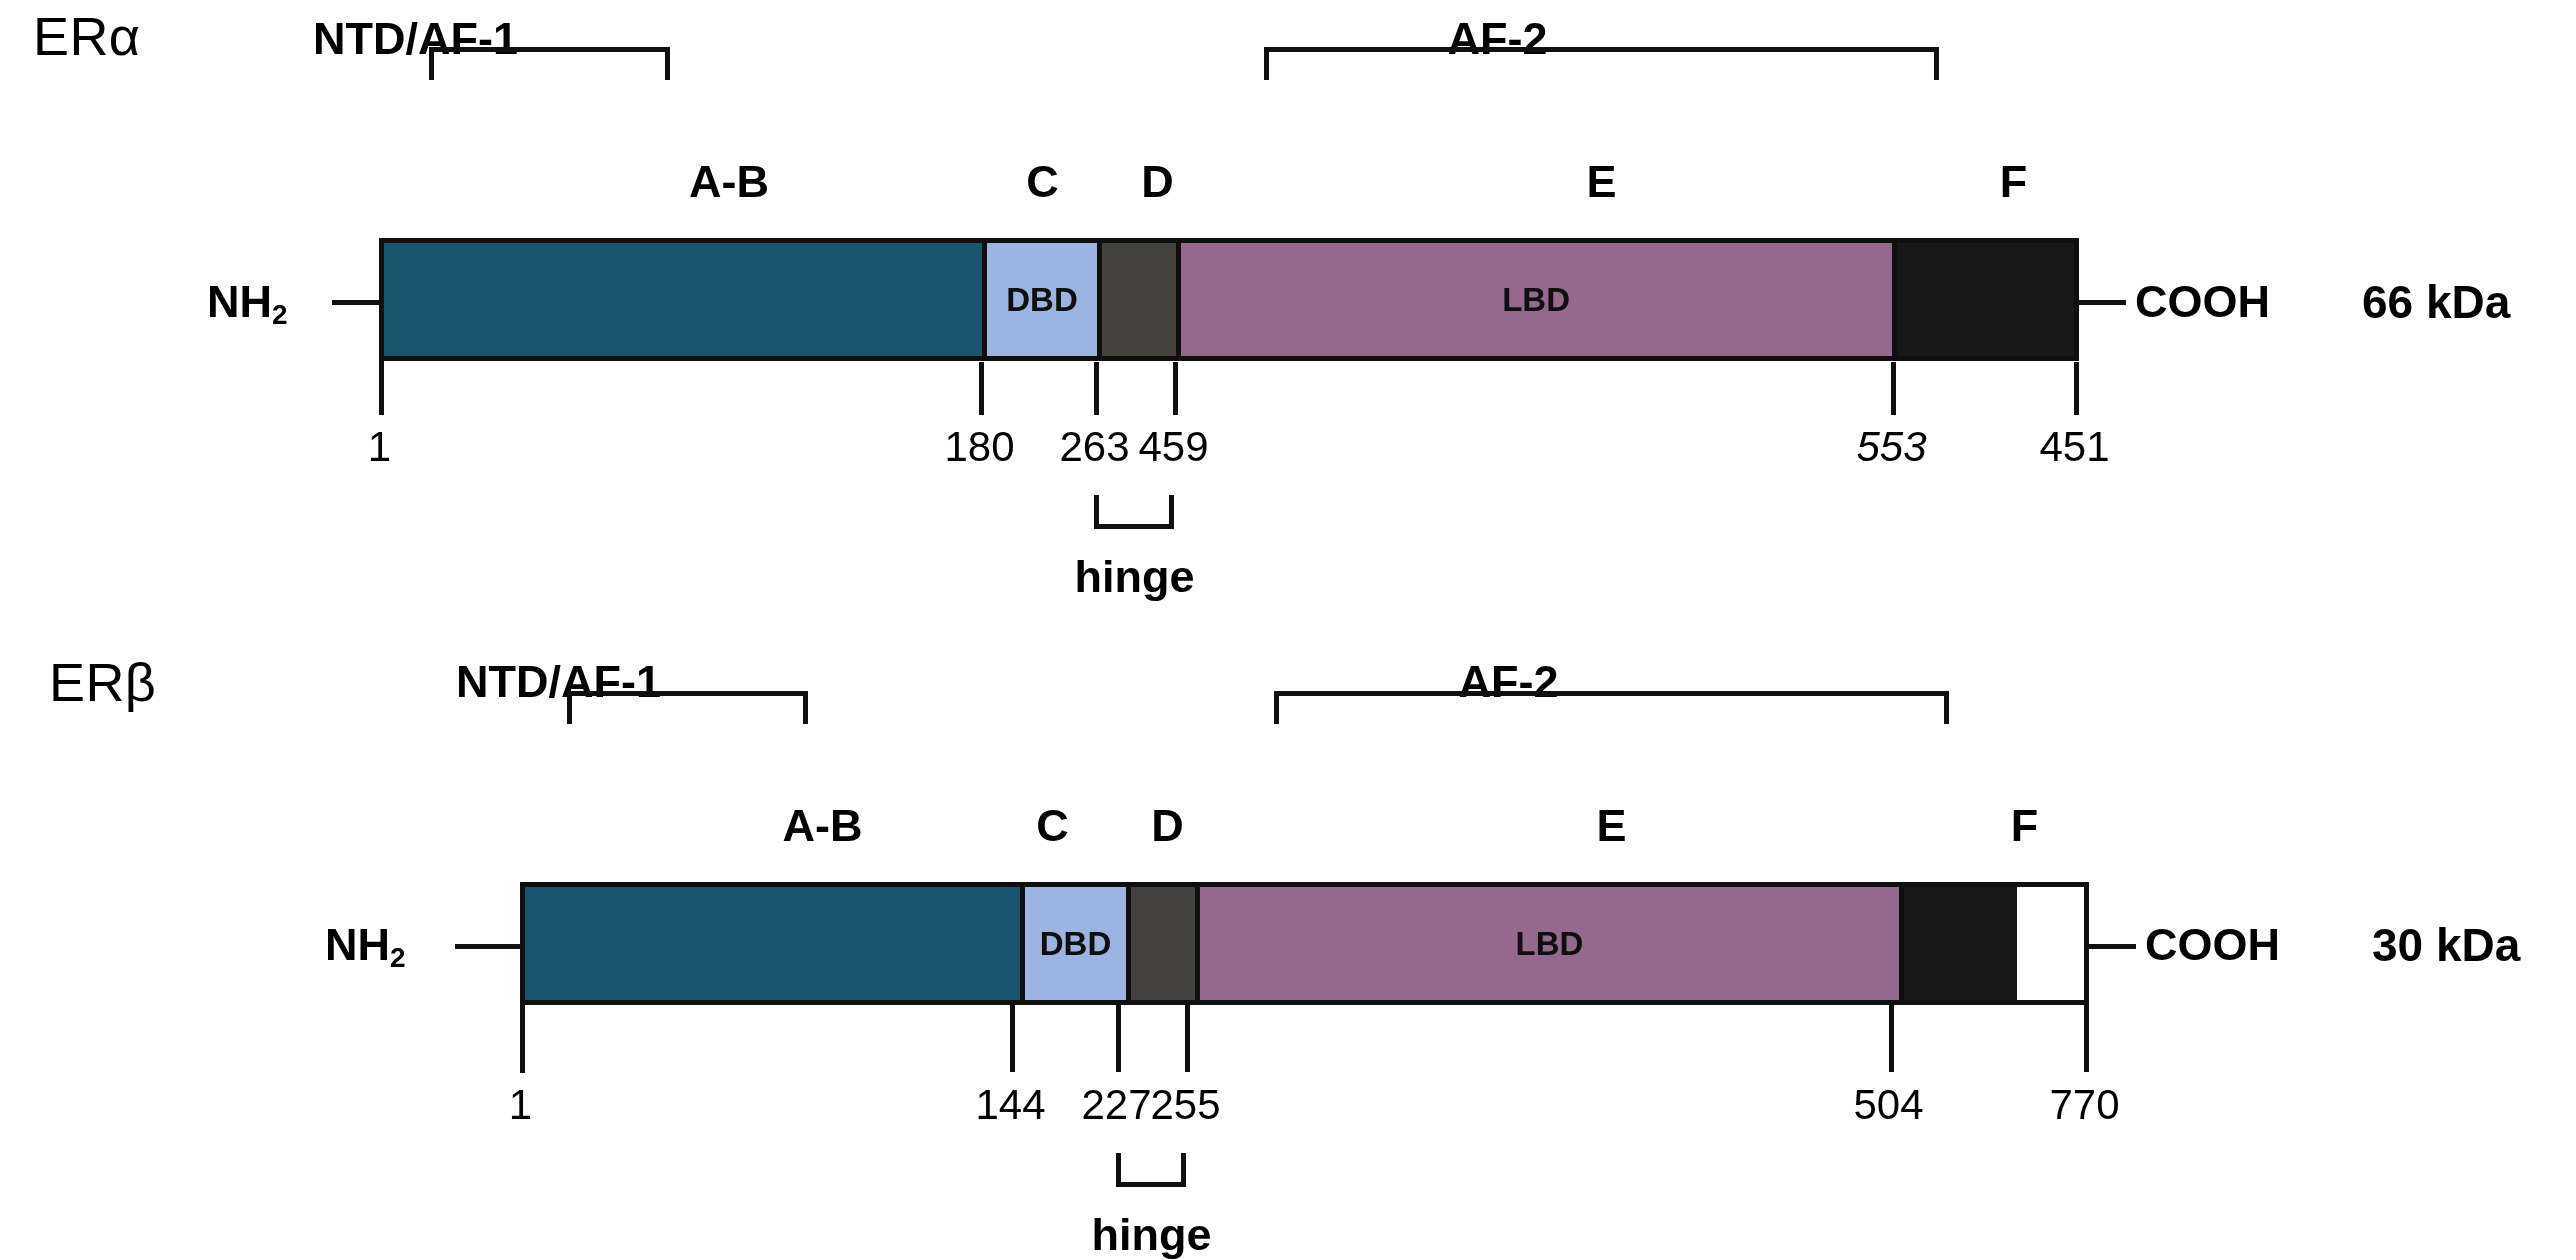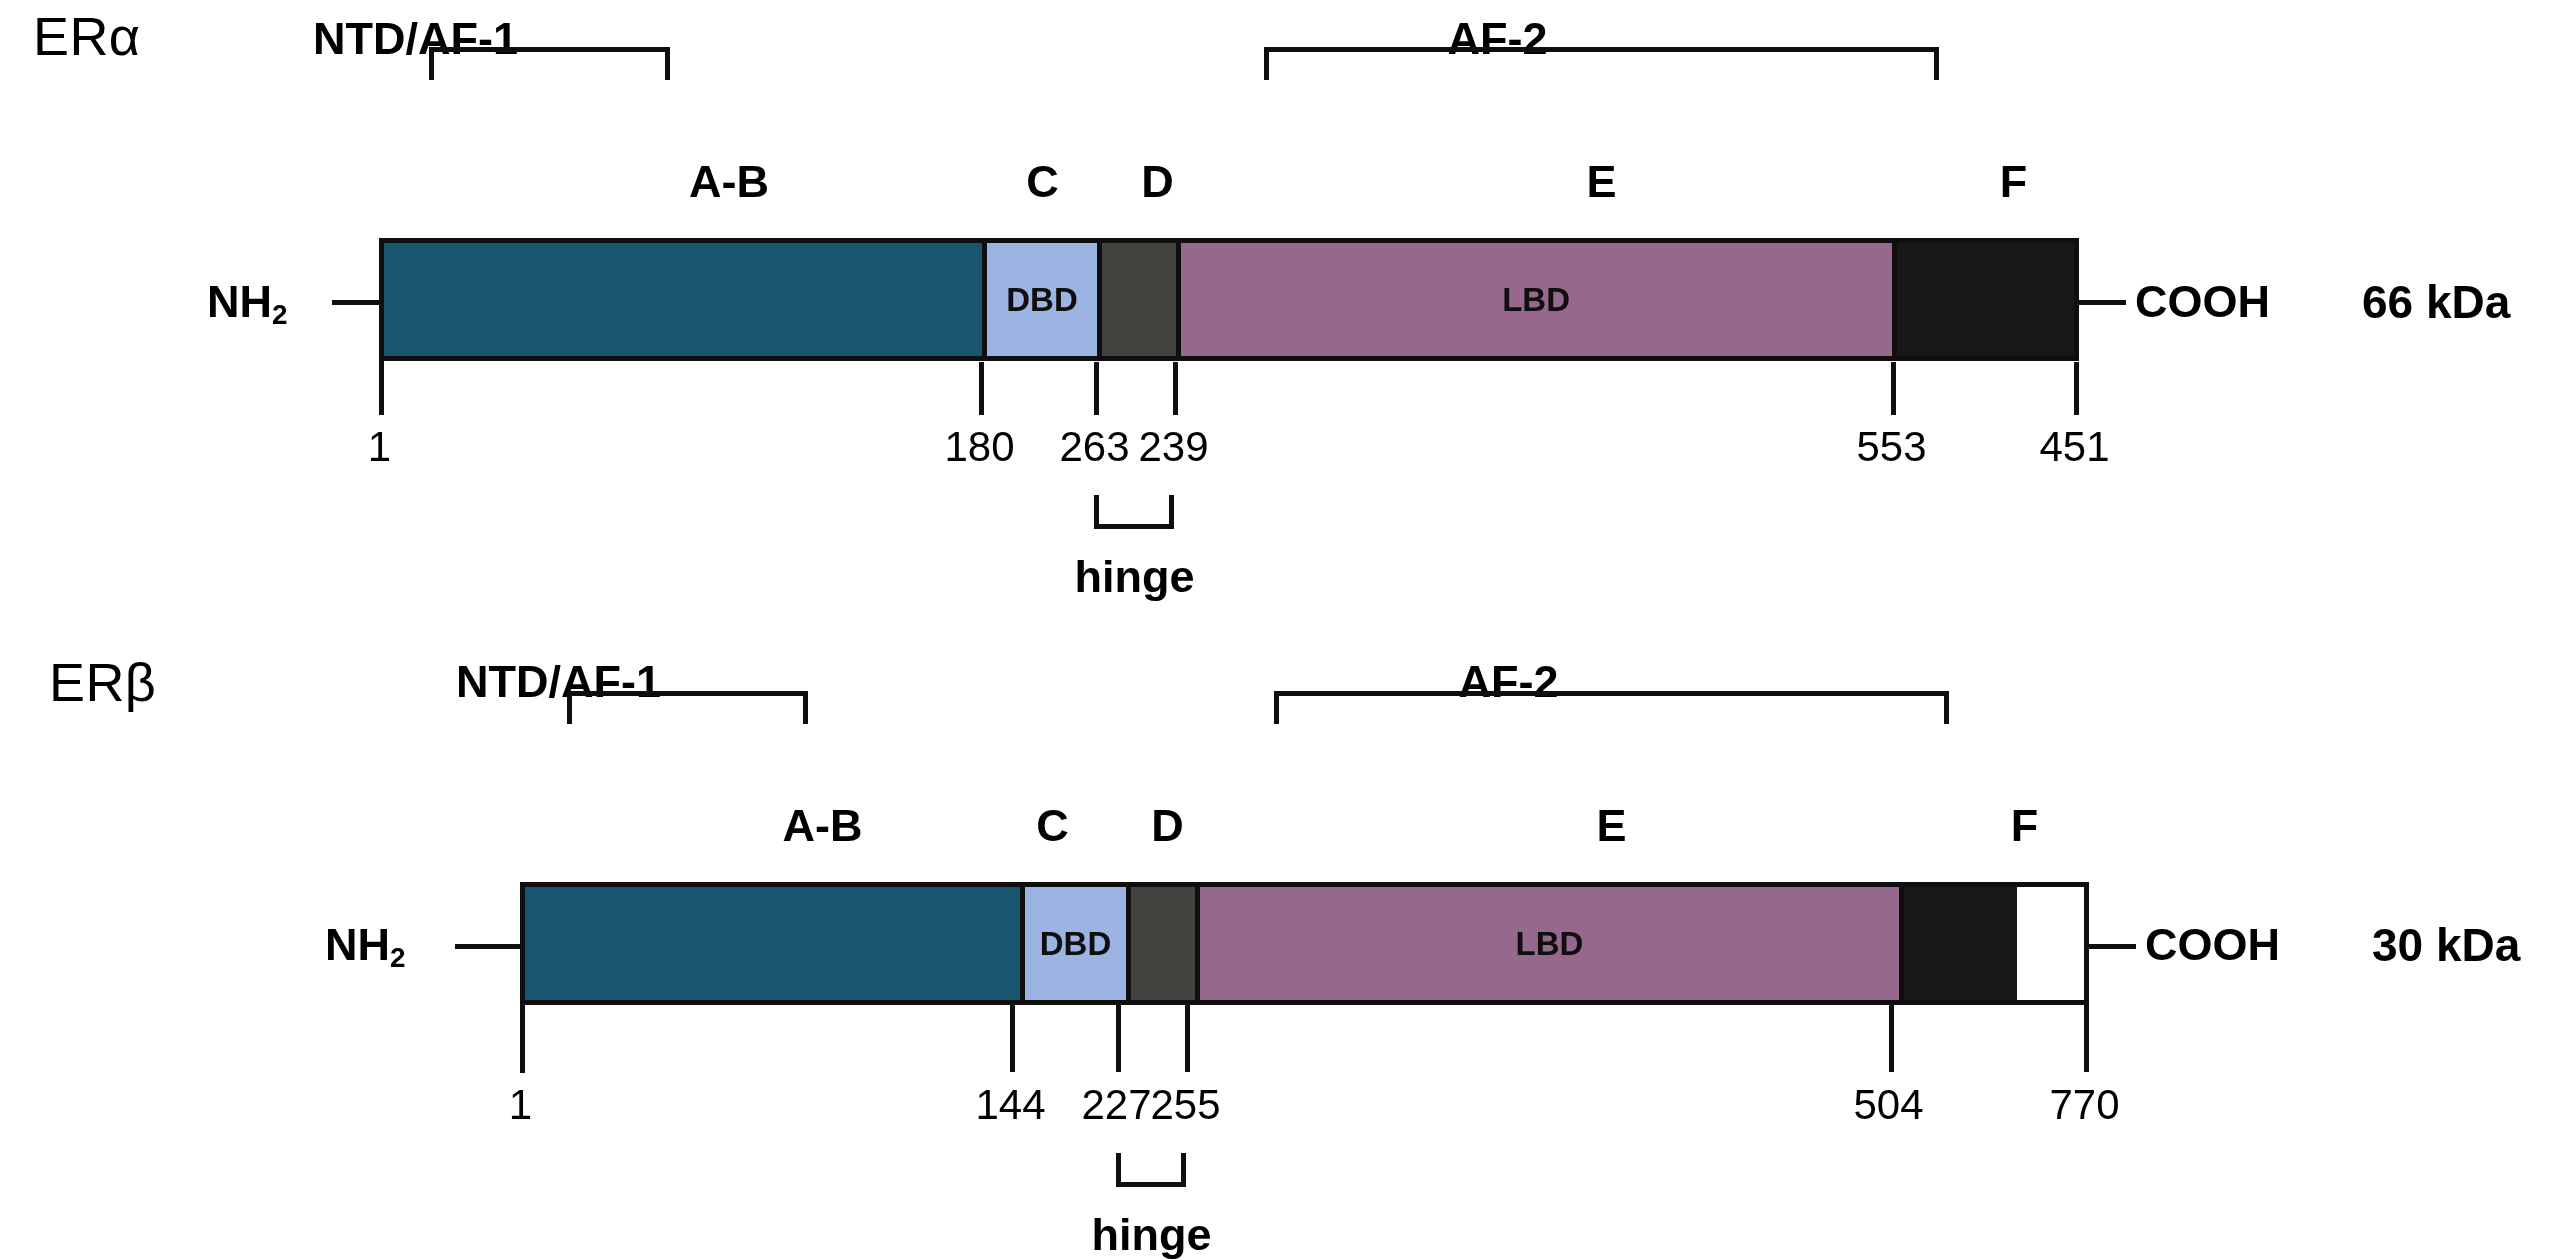--- a/index.html
+++ b/index.html
@@ -208,22 +208,22 @@
     <div class="tick" style="left:379px; top:238px; height:177px;"></div>
     <div class="tick" style="left:979px; top:362px; height:53px;"></div>
     <div class="tick" style="left:1094px; top:362px; height:53px;"></div>
     <div class="tick" style="left:1173px; top:362px; height:53px;"></div>
     <div class="tick" style="left:1891px; top:362px; height:53px;"></div>
     <div class="tick" style="left:2074px; top:362px; height:53px;"></div>
 
     <div class="resnum" style="left:329px; top:426px; width:101px;">1</div>
     <div class="resnum" style="left:922px; top:426px; width:115px;">180</div>
     <div class="resnum" style="left:1037px; top:426px; width:115px;">263</div>
-    <div class="resnum" style="left:1116px; top:426px; width:115px;">239</div>
-    <div class="resnum" style="left:1834px; top:426px; width:115px;">553</div>
+    <div class="resnum" style="left:1116px; top:426px; width:115px;">459</div>
+    <div class="resnum" style="left:1834px; top:426px; width:115px;font-style:italic;">553</div>
     <div class="resnum" style="left:2017px; top:426px; width:115px;">451</div>
 
     <div class="hinge-bracket" style="left:1094px; top:495px; width:80px;"></div>
     <div class="hinge-label" style="left:1034px; top:554px; width:201px;">hinge</div>
   </div>
 
   <div class="receptor" style="top:632px;height:629px;padding-left:17px;">
 
     <div class="receptor-name" style="left:49px; top:23px;">ERβ</div>
 

